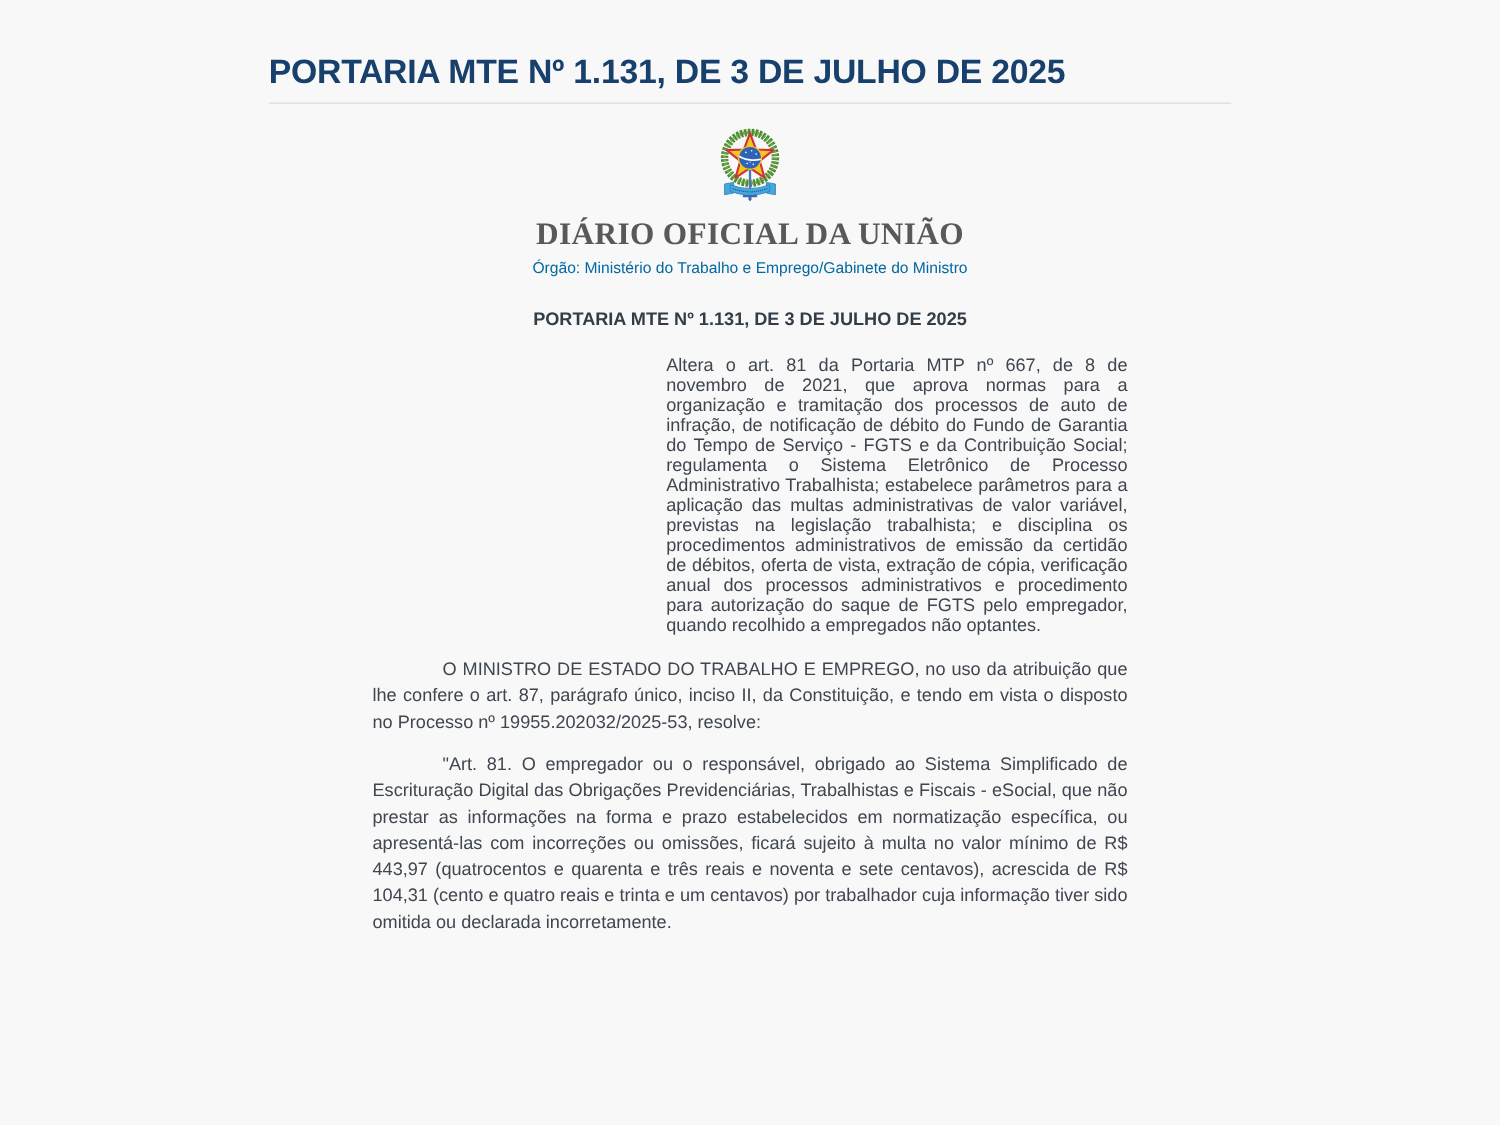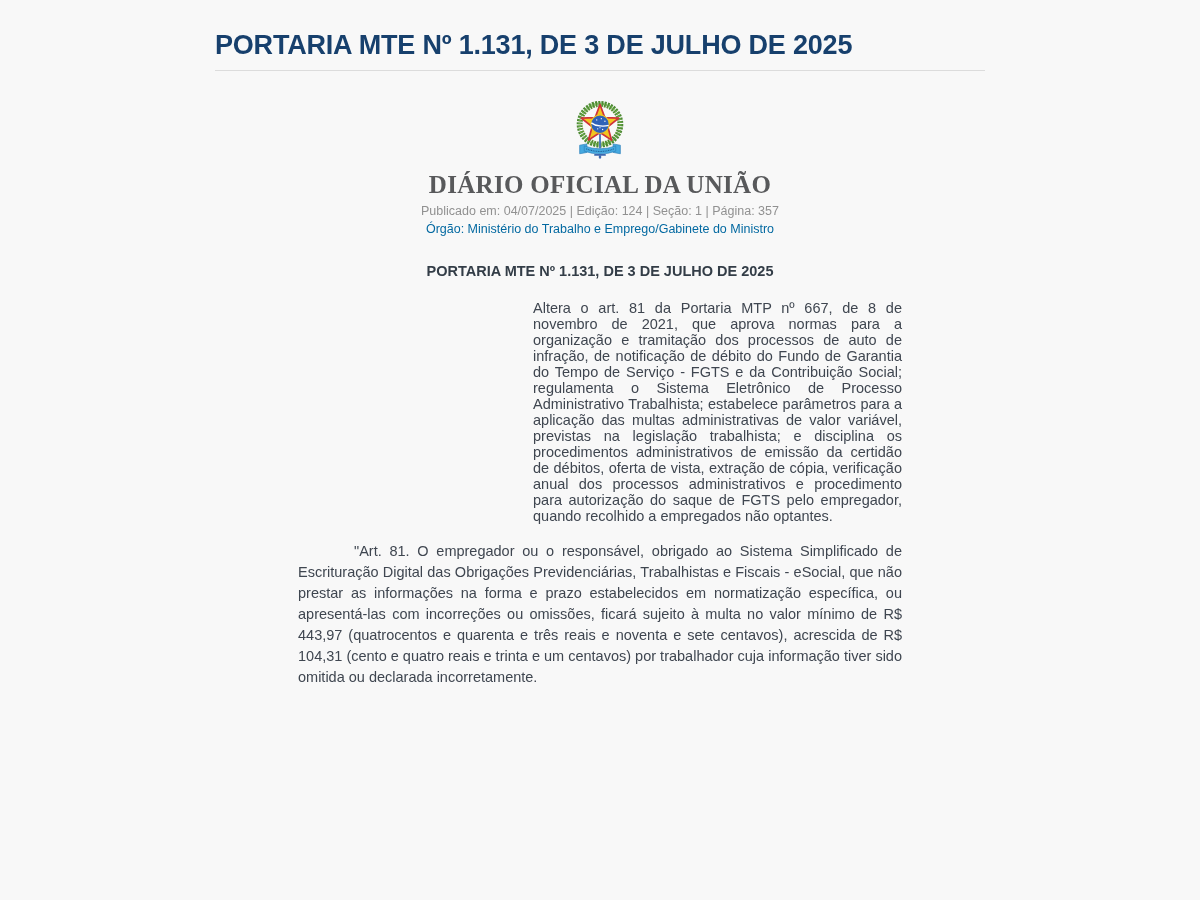--- a/index.html
+++ b/index.html
@@ -7,36 +7,36 @@
   body {
     width: 1200px;
     height: 900px;
     overflow: hidden;
     background: #f8f8f8;
     font-family: "Liberation Sans", sans-serif;
   }
   .container {
     width: 770px;
     margin: 0 auto;
-    padding-top: 30px;
+    padding-top: 42px;
   }
   .title-block {
     border-bottom: 1px solid #dcdcdc;
     padding-bottom: 9px;
   }
   .page-title {
     margin: 0;
     font-size: 27px;
     font-weight: 600;
     letter-spacing: -0.2px;
     color: #17406d;
   }
   .article {
     width: 604px;
-    margin: 10px auto;
+    margin: 0 auto;
     color: #3f4650;
   }
   .masthead {
     text-align: center;
     padding-top: 15px;
   }
   .coat { display: inline-block; line-height: 0; }
   .coat svg { width: 66px; height: 63px; }
   .masthead-title {
     font-family: "Liberation Serif", serif;
@@ -116,28 +116,28 @@
             <path d="M81,75 L70,73 L70,86 L81,88 Z" fill="#45a9e0" stroke="#2d7fb8" stroke-width="1"></path>
             <path d="M26,76 Q50,85 74,76 L74,84 Q50,93 26,84 Z" fill="#45a9e0" stroke="#2d7fb8" stroke-width="1"></path>
             <path d="M29,80.5 Q50,88.5 71,80.5" stroke="#1f5f94" stroke-width="1.6" fill="none" stroke-dasharray="1.5,1.1"></path>
 
             <rect x="41" y="88.5" width="18" height="2.6" rx="1.3" fill="#3d68b0"></rect>
             <rect x="48.2" y="90.5" width="3.6" height="4" fill="#3d68b0"></rect>
             <circle cx="50" cy="95" r="1" fill="#3d68b0"></circle>
           </svg>
         </span>
         <h2 class="masthead-title">DIÁRIO OFICIAL DA UNIÃO</h2>
-        <p class="pub-line">Publicado em: 04/07/2025 | Edição: 124 | Seção: 1 | Página: 357</p>
         <p class="organ-line">Órgão: Ministério do Trabalho e Emprego/Gabinete do Ministro</p>
       </header>
 
       <h3 class="doc-heading">PORTARIA MTE Nº 1.131, DE 3 DE JULHO DE 2025</h3>
 
       <p class="summary">Altera o art. 81 da Portaria MTP nº 667, de 8 de novembro de 2021, que aprova normas para a organização e tramitação dos processos de auto de infração, de notificação de débito do Fundo de Garantia do Tempo de Serviço - FGTS e da Contribuição Social; regulamenta o Sistema Eletrônico de Processo Administrativo Trabalhista; estabelece parâmetros para a aplicação das multas administrativas de valor variável, previstas na legislação trabalhista; e disciplina os procedimentos administrativos de emissão da certidão de débitos, oferta de vista, extração de cópia, verificação anual dos processos administrativos e procedimento para autorização do saque de FGTS pelo empregador, quando recolhido a empregados não optantes.</p>
 
       <div class="doc-body">
+        <p>O MINISTRO DE ESTADO DO TRABALHO E EMPREGO, no uso da atribuição que lhe confere o art. 87, parágrafo único, inciso II, da Constituição, e tendo em vista o disposto no Processo nº 19955.202032/2025-53, resolve:</p>
         <p>"Art. 81. O empregador ou o responsável, obrigado ao Sistema Simplificado de Escrituração Digital das Obrigações Previdenciárias, Trabalhistas e Fiscais - eSocial, que não prestar as informações na forma e prazo estabelecidos em normatização específica, ou apresentá-las com incorreções ou omissões, ficará sujeito à multa no valor mínimo de R$ 443,97 (quatrocentos e quarenta e três reais e noventa e sete centavos), acrescida de R$ 104,31 (cento e quatro reais e trinta e um centavos) por trabalhador cuja informação tiver sido omitida ou declarada incorretamente.</p>
 
       </div>
 
     </article>
   </div>
 </div>
 
 </body></html>

